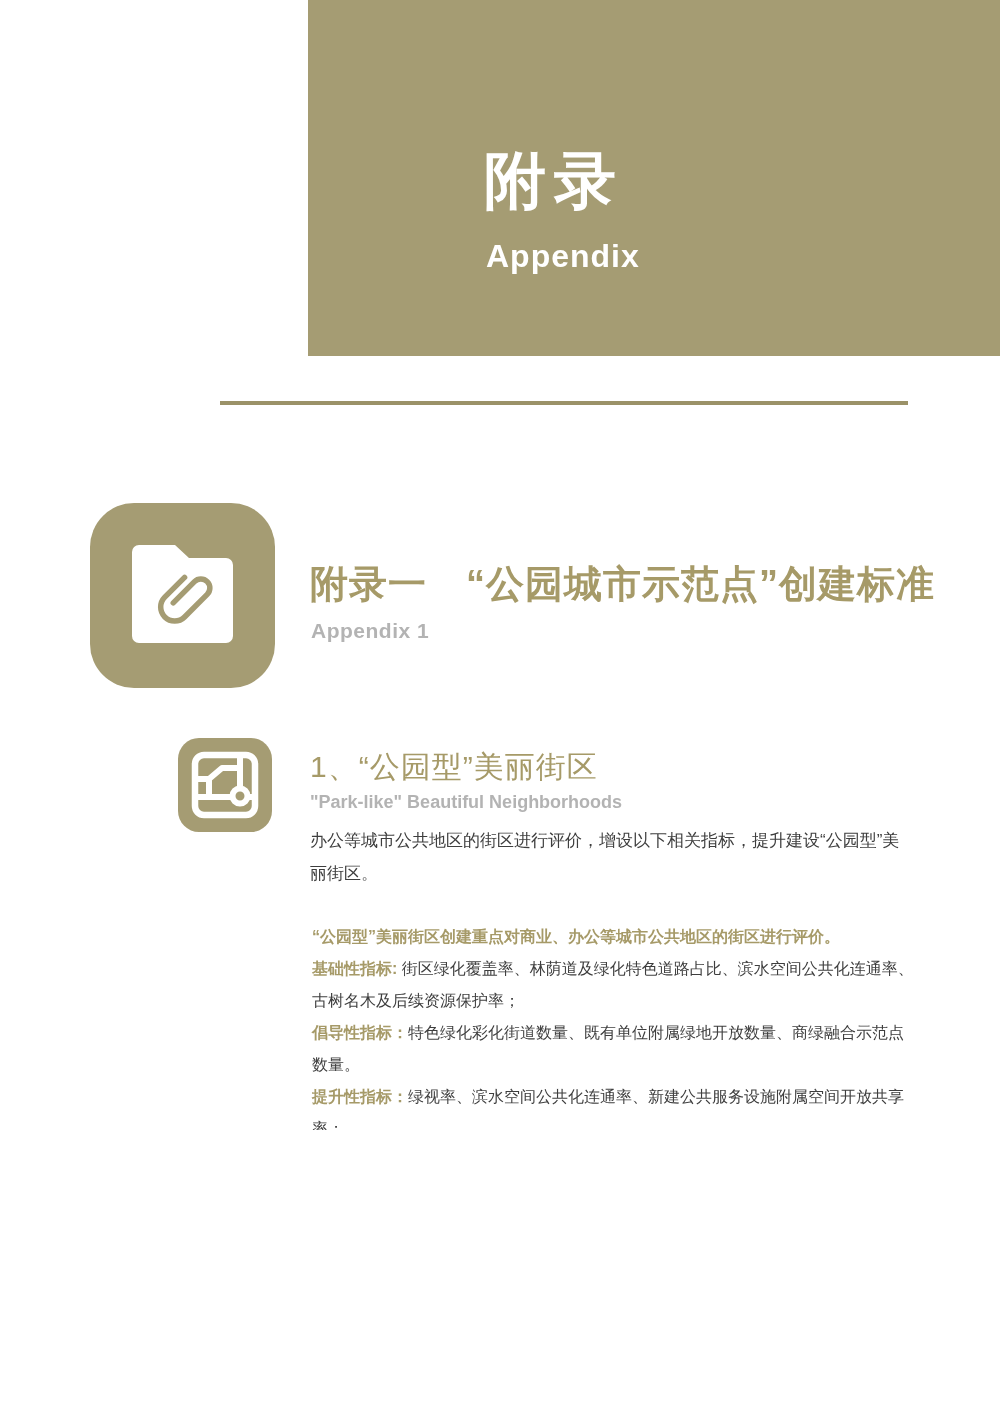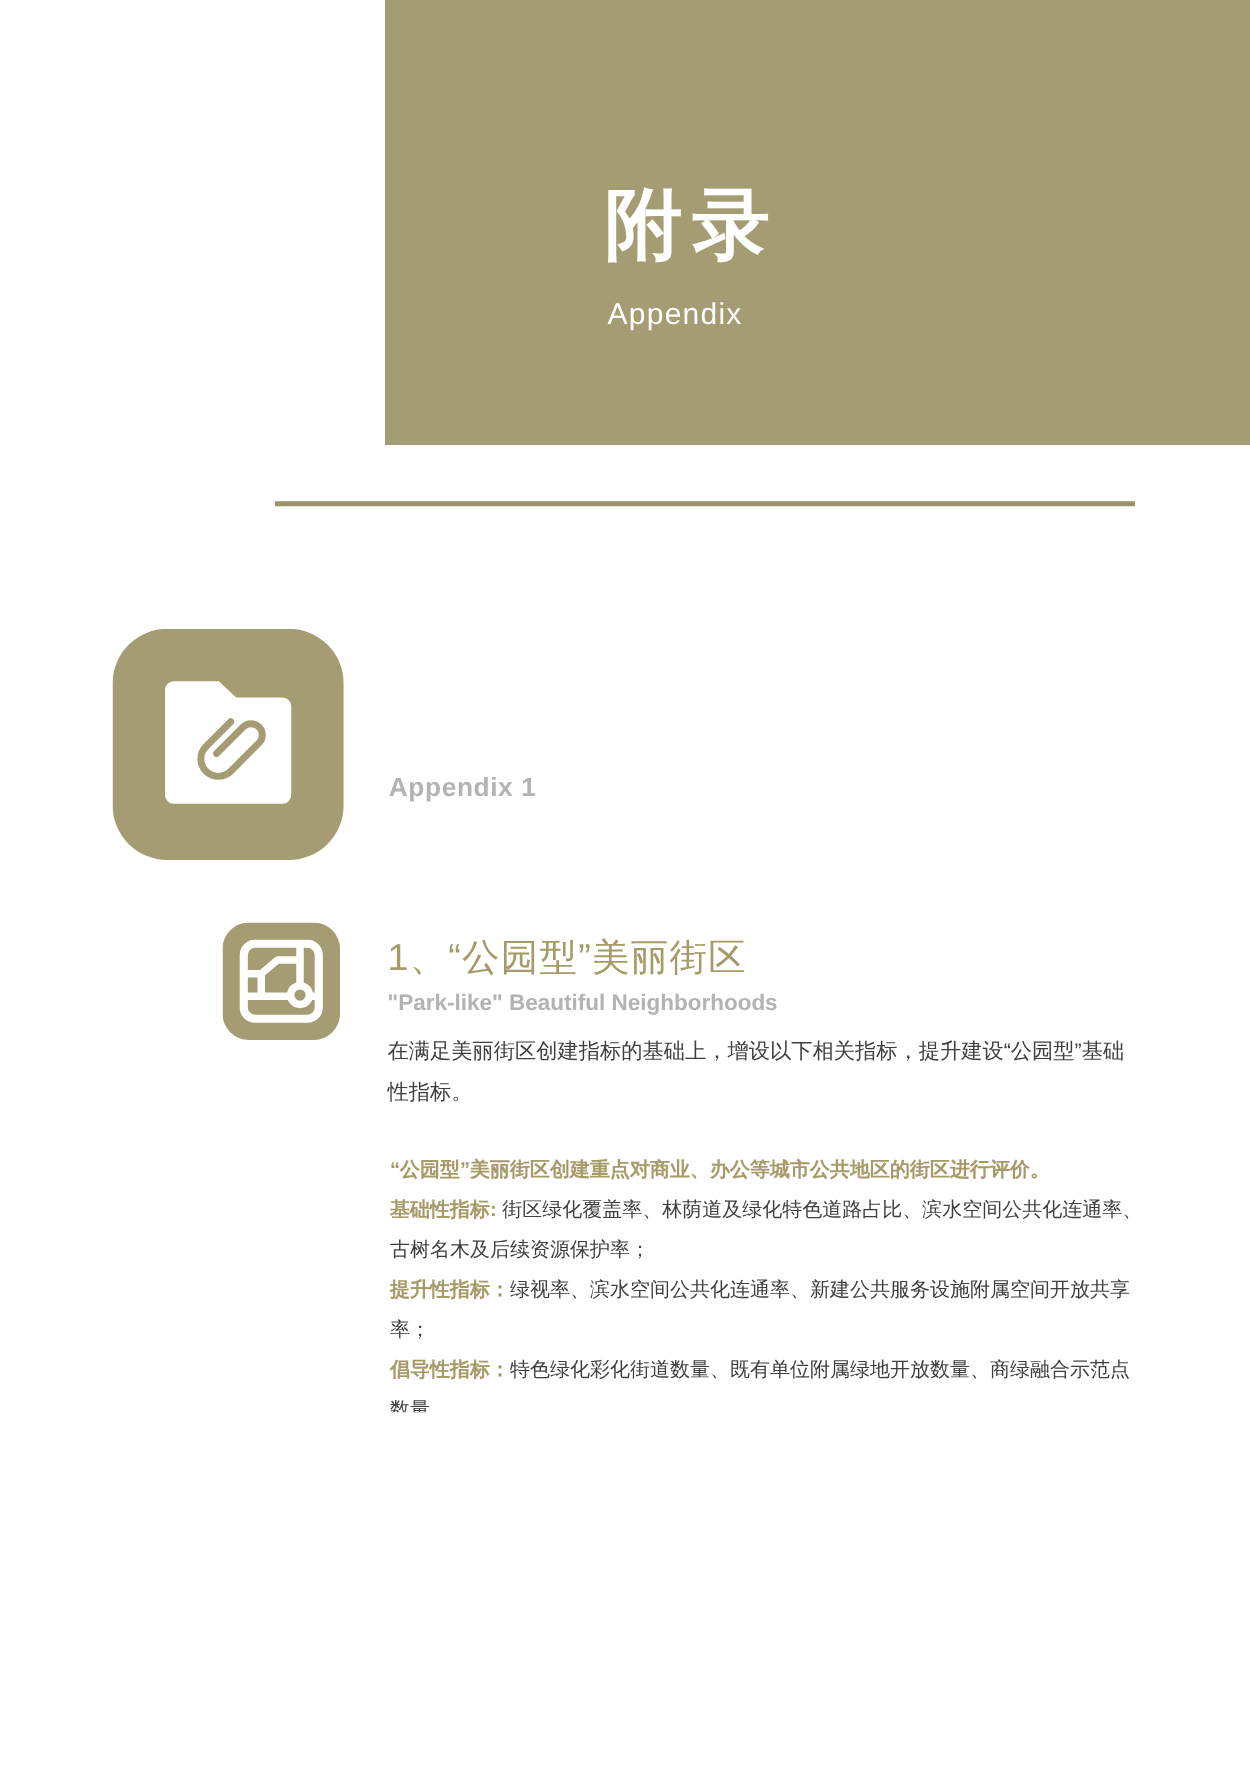--- a/index.html
+++ b/index.html
@@ -31,22 +31,22 @@
     font-size: 62px;
     font-weight: bold;
     letter-spacing: 8px;
     color: #ffffff;
     line-height: 1;
   }
   .banner-subtitle {
     position: absolute;
     left: 178px;
     top: 240px;
-    font-size: 24px;
-    font-weight: normal;
+    font-size: 32px;
+    font-weight: bold;
     letter-spacing: 1px;
     color: #ffffff;
     line-height: 1;
   }
   
   .divider {
     position: absolute;
     left: 220px;
     top: 401px;
     width: 688px;
@@ -167,39 +167,40 @@
 
   <div class="appendix-icon">
     <svg width="185" height="185" viewBox="0 0 185 185" xmlns="http://www.w3.org/2000/svg">
       <rect x="0" y="0" width="185" height="185" rx="44" fill="#a59c73"></rect>
       <path d="M49 42 h36 l14 13 h37 a7 7 0 0 1 7 7 v71 a7 7 0 0 1 -7 7 H49 a7 7 0 0 1 -7 -7 V49 a7 7 0 0 1 7 -7 Z" fill="#ffffff"></path>
       <g transform="rotate(45 96 97)">
         <path d="M89 108 V78 a9 9 0 0 1 18 0 v32 a14 14 0 0 1 -28 0 V82" fill="none" stroke="#a59c73" stroke-width="5.5" stroke-linecap="round" stroke-linejoin="round"></path>
       </g>
     </svg>
   </div>
+  <div class="appendix-title">附录一　“公园城市示范点”创建标准</div>
   <div class="appendix-subtitle">Appendix 1</div>
 
   <div class="section-icon">
     <svg width="94" height="94" viewBox="0 0 94 94" xmlns="http://www.w3.org/2000/svg">
       <rect x="0" y="0" width="94" height="94" rx="21" fill="#a59c73"></rect>
       <rect x="17" y="17" width="60" height="60" rx="9" fill="none" stroke="#ffffff" stroke-width="6.5"></rect>
       <path d="M17 41 H31 L44 30 H62" fill="none" stroke="#ffffff" stroke-width="6" stroke-linejoin="round"></path>
       <path d="M31 41 V57" fill="none" stroke="#ffffff" stroke-width="6"></path>
       <path d="M62 17 V50" fill="none" stroke="#ffffff" stroke-width="6"></path>
       <path d="M17 59 H77" fill="none" stroke="#ffffff" stroke-width="6"></path>
       <circle cx="62" cy="58" r="7.5" fill="#a59c73" stroke="#ffffff" stroke-width="6"></circle>
     </svg>
   </div>
   <div class="section-heading">1、“公园型”美丽街区</div>
   <div class="section-subheading">"Park-like" Beautiful Neighborhoods</div>
-  <p class="section-intro">在满足美丽街区创建指标的基础上，增设以下相关指标，提升建设“公园型”基础性指标。</p>
+  <p class="section-intro">办公等城市公共地区的街区进行评价，增设以下相关指标，提升建设“公园型”美丽街区。</p>
 
   <div class="criteria">
     <p class="criteria-lead">“公园型”美丽街区创建重点对商业、办公等城市公共地区的街区进行评价。</p>
     <p><span class="criteria-label">基础性指标:</span> <span>街区绿化覆盖率、林荫道及绿化特色道路占比、滨水空间公共化连通率、古树名木及后续资源保护率；</span></p>
+    <p><span class="criteria-label">倡导性指标：</span><span>特色绿化彩化街道数量、既有单位附属绿地开放数量、商绿融合示范点数量。</span></p>
     <p><span class="criteria-label">提升性指标：</span><span>绿视率、滨水空间公共化连通率、新建公共服务设施附属空间开放共享率；</span></p>
-    <p><span class="criteria-label">倡导性指标：</span><span>特色绿化彩化街道数量、既有单位附属绿地开放数量、商绿融合示范点数量。</span></p>
   </div>
 
   <div class="page-number">98</div>
 
 </div>
 
 </body></html>

